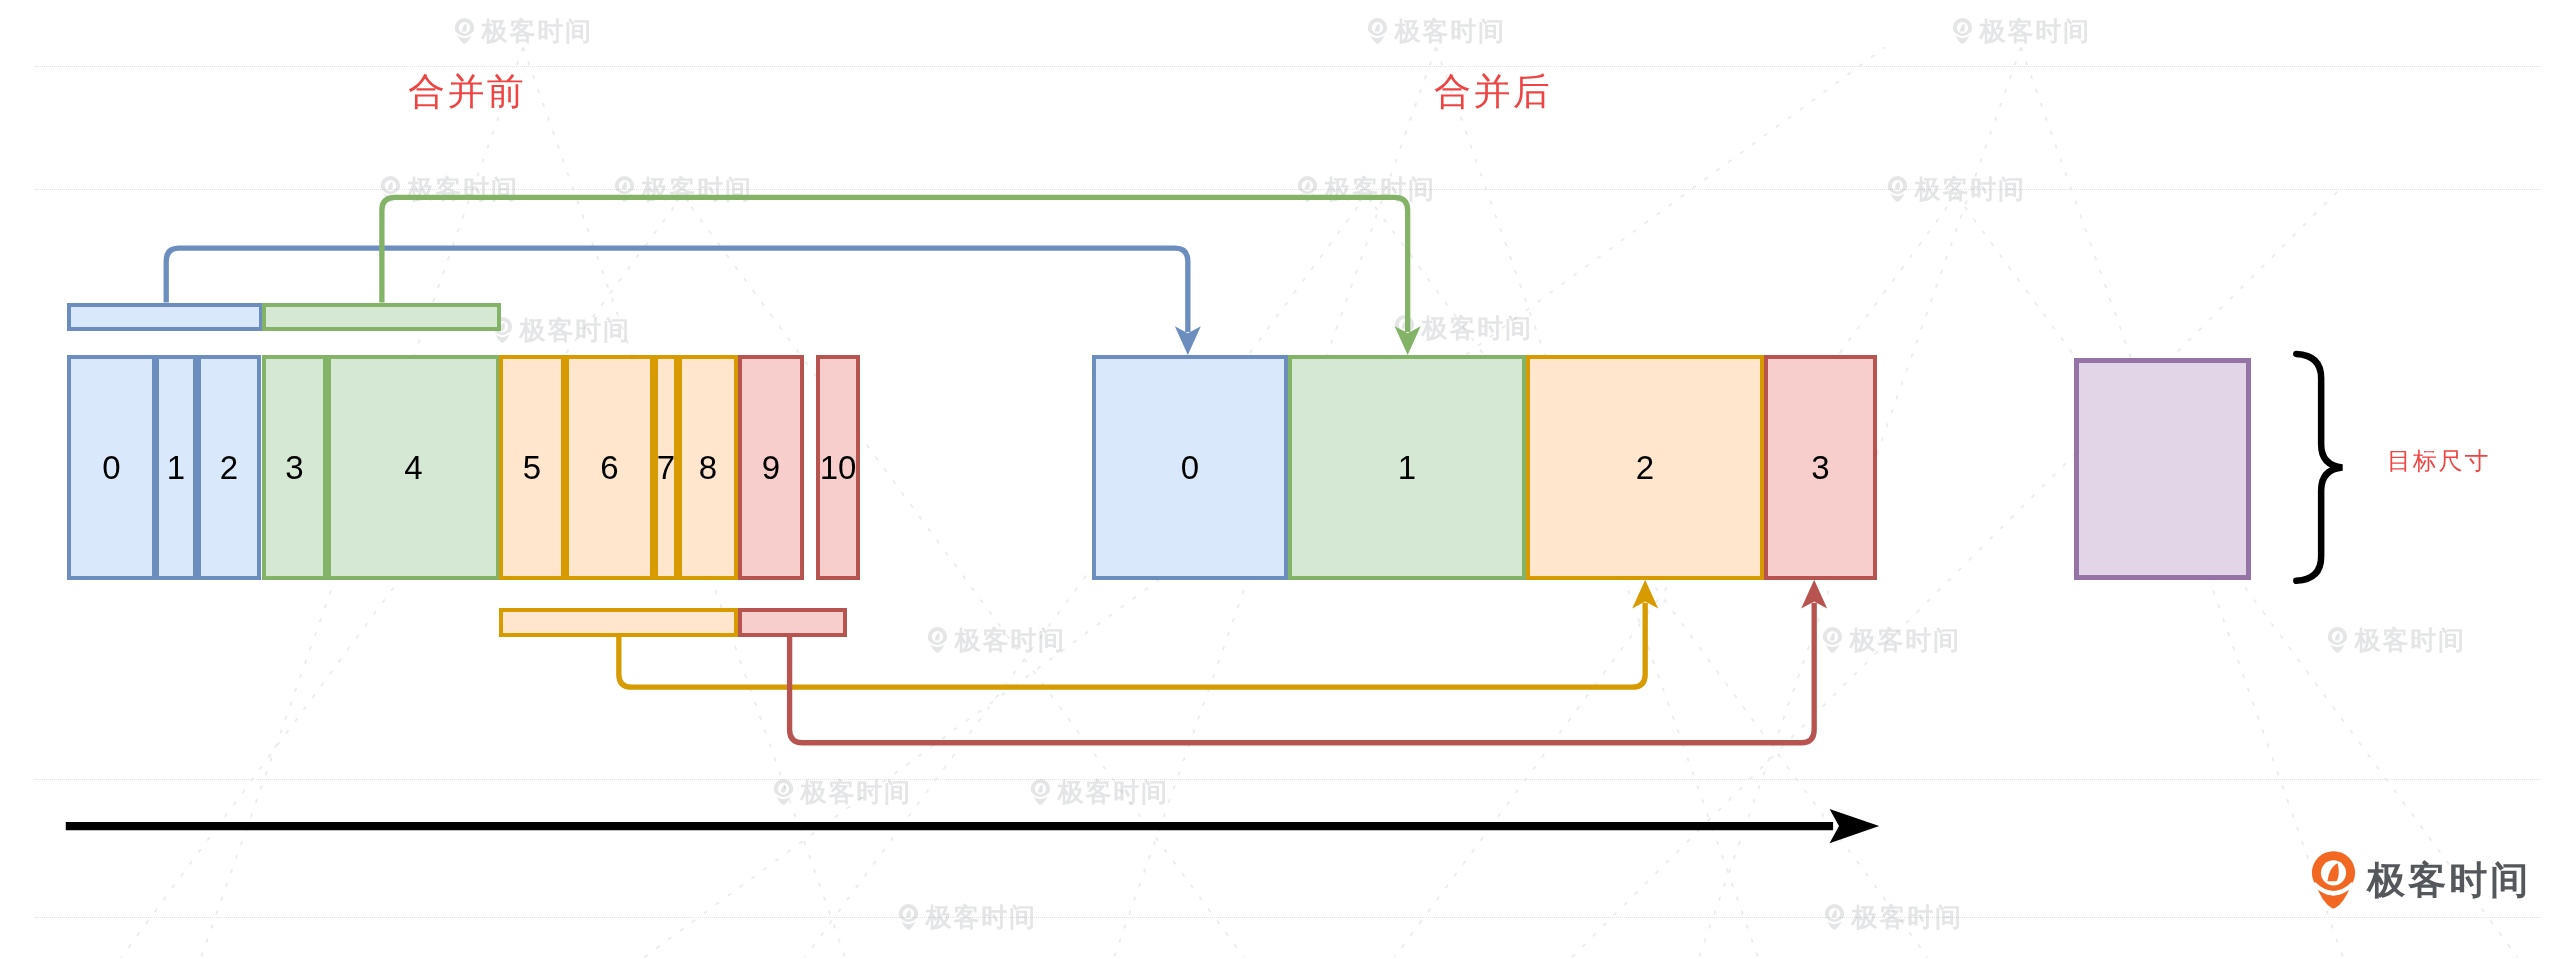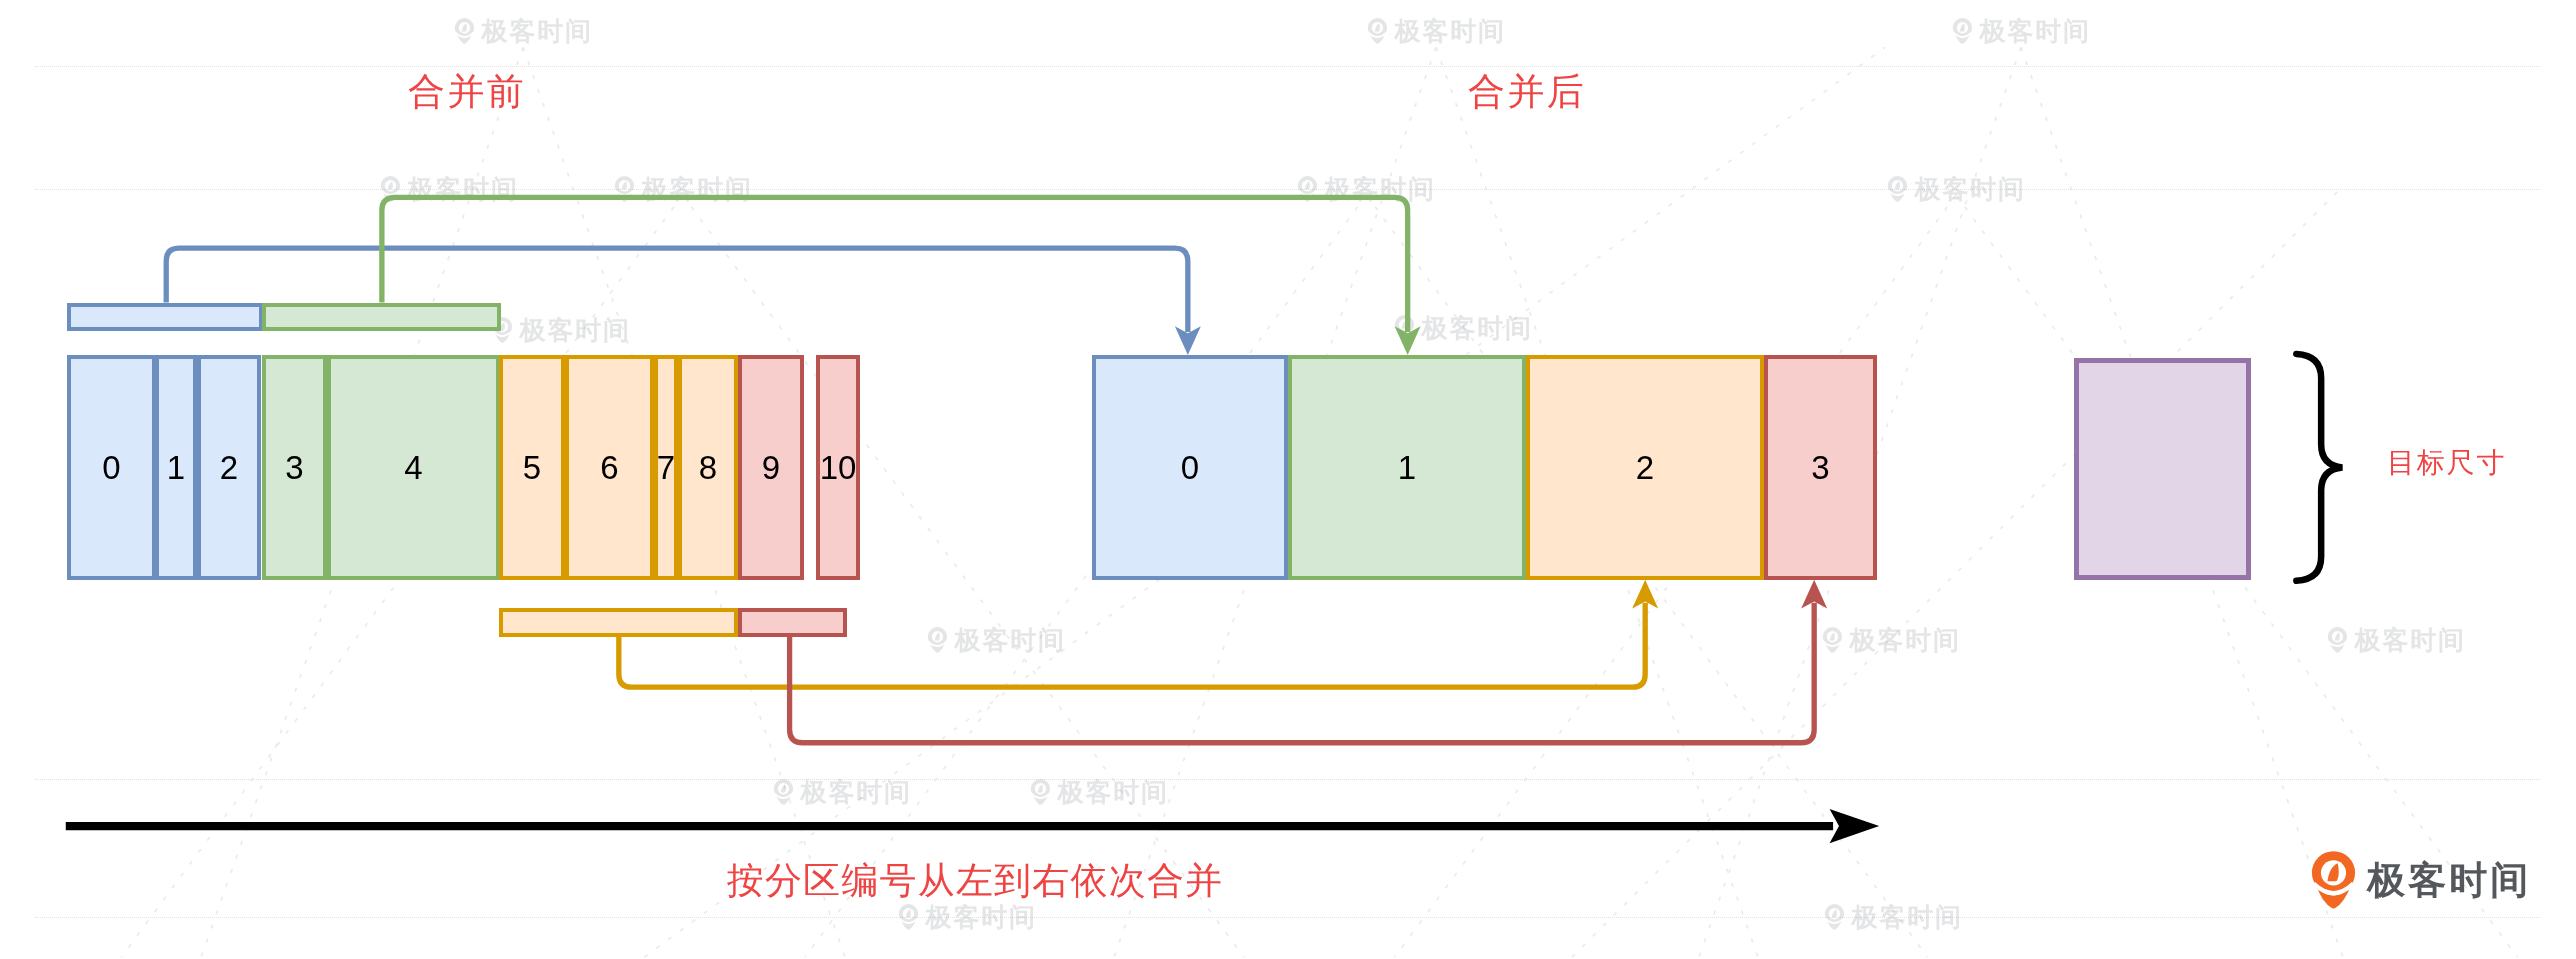--- a/index.html
+++ b/index.html
@@ -21,21 +21,21 @@
     position:absolute;box-sizing:border-box;border:4.7px solid #000;background:#fff;
     display:flex;align-items:center;justify-content:center;z-index:1;
     font-size:33px;color:#000;
   }
   .bar{position:absolute;box-sizing:border-box;border:4.7px solid #000;z-index:1;}
   .conn-svg{position:absolute;left:0;top:0;z-index:2;pointer-events:none;}
   
   .lbl{position:absolute;color:#ef4444;line-height:1;z-index:3;white-space:nowrap;}
   .title-lbl{font-size:37px;letter-spacing:2.4px;}
   .caption-lbl{font-size:37px;letter-spacing:1.2px;}
-  .target-lbl{font-size:28px;letter-spacing:1.8px;}
+  .target-lbl{font-size:24px;letter-spacing:1.8px;}
   
   .logo{position:absolute;display:flex;align-items:center;gap:8.3px;z-index:3;}
   .logo svg{width:51px;height:60px;display:block;}
   .logo .logo-text{font-size:38px;font-weight:600;letter-spacing:3px;}
 </style>
 </head>
 <body>
 
 <div id="canvas">
 
@@ -166,21 +166,21 @@
       <span class="wm-text">极客时间</span>
     </div>
   <div class="wm" style="left: 1893px; top: 917px; color: rgb(112, 116, 123);">
       <svg viewBox="0 0 82 100">
         <use href="#pin-shape"></use>
       </svg>
       <span class="wm-text">极客时间</span>
     </div>
 
   <div class="lbl title-lbl" style="left:408px;top:73px">合并前</div>
-  <div class="lbl title-lbl" style="left:1468px;top:73px">合并后</div>
+  <div class="lbl title-lbl" style="left:1434px;top:73px">合并后</div>
 
   <div class="bar" style="left: 67px; top: 303px; width: 196px; height: 28px; background-color: rgb(218, 232, 252); border-color: rgb(108, 142, 191);"></div>
   <div class="bar" style="left: 262px; top: 303px; width: 239px; height: 28px; background-color: rgb(213, 232, 212); border-color: rgb(130, 179, 102);"></div>
 
   <div class="blk" style="left: 67px; top: 355px; width: 89px; height: 225px; background-color: rgb(218, 232, 252); border-color: rgb(108, 142, 191);">0</div>
   <div class="blk" style="left: 155px; top: 355px; width: 42px; height: 225px; background-color: rgb(218, 232, 252); border-color: rgb(108, 142, 191);">1</div>
   <div class="blk" style="left: 197px; top: 355px; width: 64px; height: 225px; background-color: rgb(218, 232, 252); border-color: rgb(108, 142, 191);">2</div>
   <div class="blk" style="left: 262px; top: 355px; width: 65px; height: 225px; background-color: rgb(213, 232, 212); border-color: rgb(130, 179, 102);">3</div>
   <div class="blk" style="left: 327px; top: 355px; width: 173px; height: 225px; background-color: rgb(213, 232, 212); border-color: rgb(130, 179, 102);">4</div>
   <div class="blk" style="left: 499px; top: 355px; width: 66px; height: 225px; background-color: rgb(255, 230, 204); border-color: rgb(215, 155, 0);">5</div>
@@ -214,21 +214,20 @@
 
     <path d="M1336,1077 L1336,1235 Q1336,1257 1358,1257 L3048,1257 Q3070,1257 3070,1235 L3070,1020" fill="none" stroke-width="9" stroke="#b85450"></path>
     <polygon points="3070,981 3048,1030 3070,1018 3092,1030" fill="#b85450"></polygon>
 
     <path d="M3886,599 Q3928,601 3928,640 L3928,752 Q3928,788 3964,791 Q3928,794 3928,830 L3928,942 Q3928,981 3886,983" fill="none" stroke-width="11" stroke-linecap="round" stroke="#000000"></path>
 
     <path d="M111,1398 L3102,1398" fill="none" stroke-width="14" stroke="#000000"></path>
     <polygon points="3180,1398 3096,1369 3112,1398 3096,1427" fill="#000000"></polygon>
   </svg>
 
-  <div class="lbl caption-lbl" style="left:975px;top:862px;transform:translateX(-50%)">按分区编号从左到右依次合并</div>
 
   <div class="logo" style="left:2308px;top:850px">
     <svg viewBox="0 0 82 100" style="color: rgb(242, 104, 34);">
         <use href="#pin-shape"></use>
       </svg>
     <span class="logo-text" style="color: rgb(84, 87, 91);">极客时间</span>
   </div>
 
 </div>
 

